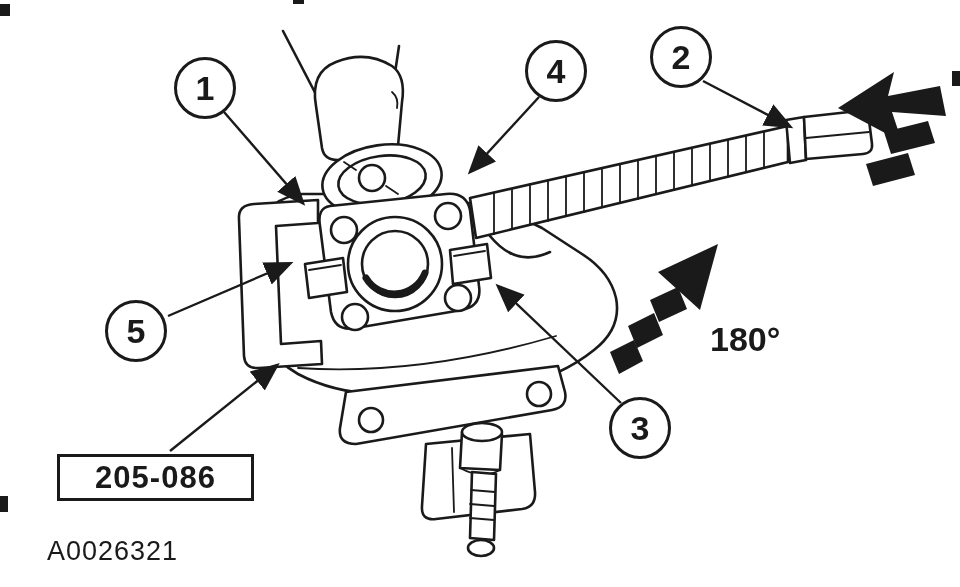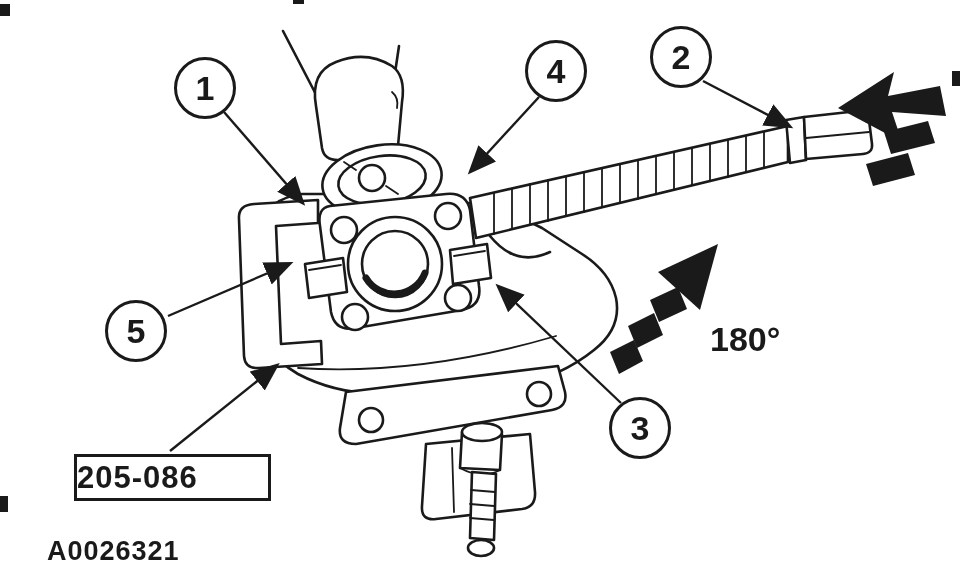--- a/index.html
+++ b/index.html
@@ -7,25 +7,25 @@
   html,body { background:#fff; font-family:"Liberation Sans","DejaVu Sans",sans-serif; }
   .figure { position:relative; width:960px; height:587px; background:var(--paper); overflow:hidden; color:var(--ink); }
   .figure svg.drawing { position:absolute; inset:0; color:var(--ink); display:block; }
   .callout {
     position:absolute; width:62px; height:62px; border:3px solid var(--ink); border-radius:50%;
     display:flex; align-items:center; justify-content:center;
     font-size:34px; font-weight:bold; background:var(--paper); color:var(--ink); line-height:1;
   }
   .rotation-label { position:absolute; left:710px; top:320px; font-size:34px; font-weight:bold; color:var(--ink);text-align:right; }
   .tool-box {
-    position:absolute; left:74px; top:454px; width:197px; height:47px; border:3px solid var(--ink);
-    display:flex; align-items:center; font-size:31px; font-weight:bold;
+    position:absolute; left:57px; top:454px; width:197px; height:47px; border:3px solid var(--ink);
+    display:flex; align-items:center; justify-content:center; font-size:31px; font-weight:bold;
     letter-spacing:1px; background:var(--paper); color:var(--ink);
   }
-  .figure-id { position:absolute; left:47px; top:536px; font-size:27px; font-weight:bold; letter-spacing:1px; color:var(--ink); }
+  .figure-id { position:absolute; left:47px; top:536px; font-size:27px; font-weight:normal; letter-spacing:1px; color:var(--ink); }
   
   .ln  { fill:none; stroke:currentColor; stroke-width:2.6; stroke-linecap:round; stroke-linejoin:round; }
   .lnt { fill:none; stroke:currentColor; stroke-width:1.8; stroke-linecap:round; stroke-linejoin:round; }
   .wh  { fill:#ffffff; stroke:currentColor; stroke-width:2.6; stroke-linejoin:round; }
   .blk { fill:currentColor; stroke:none; }
   .leader { fill:none; stroke:currentColor; stroke-width:2.4; }
   .shade { fill:none; stroke:currentColor; stroke-width:7; stroke-linecap:round; }
 </style>
 </head>
 <body>

